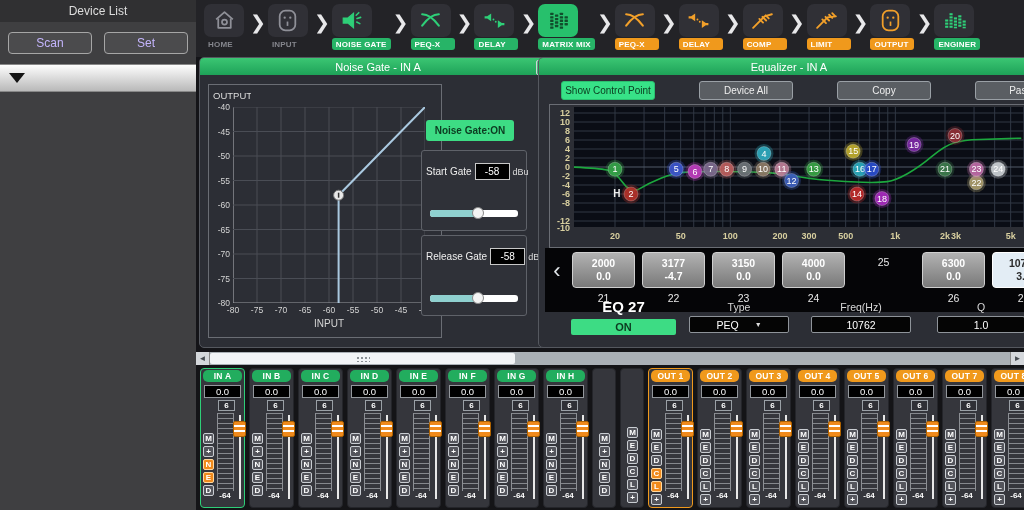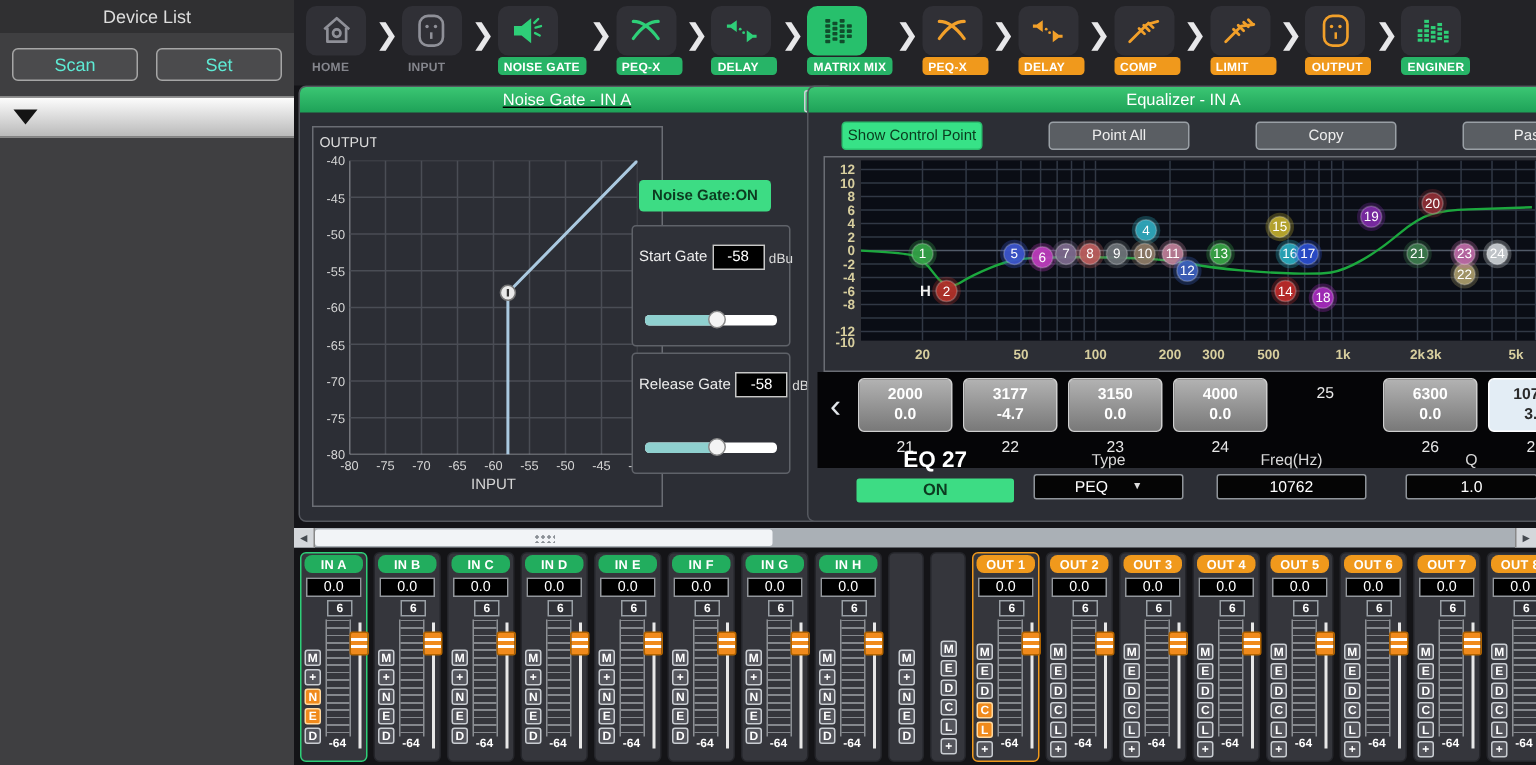--- a/index.html
+++ b/index.html
@@ -2,42 +2,42 @@
 <html><head>
 <meta charset="utf-8">
 <style>
   html,body{margin:0;padding:0;background:#000;}
   #root{position:relative;width:1024px;height:510px;overflow:hidden;background:#141418;
         font-family:"Liberation Sans",sans-serif;-webkit-font-smoothing:antialiased;}
   
   .sidebar{position:absolute;left:0;top:0;width:196px;height:510px;background:#3f3f41;}
   .sb-header{height:22px;background:#303032;color:#ddd;font-size:12px;display:flex;align-items:center;justify-content:center;}
   .sb-btns{display:flex;gap:12px;padding:10px 8px 4px;}
-  .sb-btn{flex:1;height:20px;background:#4b4b4d;border:1px solid #a6a6a6;border-radius:4px;color:#5eead4;font-size:12px;display:flex;align-items:center;justify-content:center;cursor:default;}
+  .sb-btn{flex:1;height:20px;background:#4b4b4d;border:1px solid #a6a6a6;border-radius:4px;color:#c4b5fd;font-size:12px;display:flex;align-items:center;justify-content:center;cursor:default;}
   .sb-drop{margin-top:6px;height:26px;background:linear-gradient(#fdfdfd,#b9b9b9);display:flex;align-items:center;padding:0 9px;border-top:1px solid #888;border-bottom:1px solid #888;}
   .sb-tri{width:0;height:0;border-left:8px solid transparent;border-right:8px solid transparent;border-top:10px solid #141414;}
   
   .toolbar{position:absolute;left:196px;top:0;width:828px;height:57px;background:#232327;display:flex;align-items:flex-start;padding:4px 0 0 8px;box-sizing:border-box;overflow:hidden;}
   .tb-item{display:flex;flex-direction:column;min-width:44px;flex:none;}
   .tb-iconbox{width:40px;height:33px;border-radius:7px;background:#303036;display:flex;align-items:center;justify-content:center;}
   .tb-label{margin-top:1px;font-size:8px;font-weight:700;color:#85868d;padding:1.5px 4px;border-radius:3px;white-space:nowrap;letter-spacing:.2px;}
   .v-gray .tb-iconbox{color:#8f9098;}
   .v-green{color:#2ecf78}.v-green .tb-iconbox{color:#2ecf78;}
   .v-green .tb-label{background:#27b467;color:#fff;}
   .v-greenfill .tb-iconbox{background:#27c06c;color:#114d2c;}
   .v-greenfill .tb-label{background:#27b467;color:#fff;}
   .v-orange .tb-iconbox{color:#f2a02a;}
   .v-orange .tb-label{background:#f0991c;color:#fff;}
   .tb-chev{color:#e8e8ea;font-size:19px;margin:7px 2px 0;flex:none;}
   
   .panel{position:absolute;top:57px;background:#2c2e35;border:1px solid #55585f;border-radius:5px;box-sizing:border-box;}
   .panel-title{height:17px;background:linear-gradient(#3bc673,#1ea258);border-radius:4px 4px 0 0;color:#fff;font-size:11px;display:flex;align-items:center;justify-content:center;position:relative;}
   .close-btn{position:absolute;right:3px;top:2px;width:15px;height:13px;border:1px solid #cfd3d8;border-radius:2px;color:#f4f6f8;font-size:9px;line-height:12px;text-align:center;background:rgba(255,255,255,.14);cursor:default;}
   
-  .ng-panel{left:199px;width:358px;height:291px;text-decoration:underline;}
+  .ng-panel{left:199px;width:358px;height:291px;}
   .ng-graphbox{position:absolute;left:8px;top:26px;width:232px;height:252px;border:1px solid #6a6d74;}
   .ng-ylab{position:absolute;left:4px;top:5px;width:38px;overflow:hidden;white-space:nowrap;font-size:9.5px;color:#ddd;}
   .ng-ytick{position:absolute;left:1px;width:20px;text-align:right;font-size:8.5px;color:#d5d5d5;}
   .ng-xtick{position:absolute;top:220px;width:20px;text-align:center;font-size:8.5px;color:#d5d5d5;}
   .ng-xlab{position:absolute;left:24px;top:233px;width:192px;text-align:center;font-size:10px;color:#d5d5d5;}
   .ng-plot{position:absolute;left:24px;top:22px;}
   .ng-power{position:absolute;left:226px;top:62px;width:88px;height:21px;background:#3ddc84;border-radius:3px;color:#0c3b20;font-size:10px;font-weight:700;display:flex;align-items:center;justify-content:center;}
   .ng-group{position:absolute;left:221px;width:104px;height:79px;border:1px solid #5f6269;border-radius:3px;background:#2f3138;}
   .ng-row{display:flex;align-items:center;gap:3px;padding:12px 4px 0 4px;}
   .ng-glabel{flex:1;font-size:10px;color:#eee;text-align:center;white-space:nowrap;}
@@ -364,21 +364,21 @@
       </div>
     </div>
   </div>
 
   <div class="panel eq-panel">
     <div class="panel-title">
       <span>Equalizer - IN A</span>
     </div>
     <div class="eq-btnrow">
       <div class="eq-btn active">Show Control Point</div>
-      <div class="eq-btn">Point All</div>
+      <div class="eq-btn">Device All</div>
       <div class="eq-btn">Copy</div>
       <div class="eq-btn">Paste</div>
     </div>
     <div class="eq-graphbox">
       <svg class="eq-plot" width="462" height="120">
           <rect x="0" y="0" width="462" height="120" fill="#0a0d15"></rect>
           <line x1="41" y1="0" x2="41" y2="120" stroke="#313845" stroke-width="1"></line>
           <line x1="70.05505774418741" y1="0" x2="70.05505774418741" y2="120" stroke="#313845" stroke-width="1"></line>
           <line x1="90.6699492845569" y1="0" x2="90.6699492845569" y2="120" stroke="#313845" stroke-width="1"></line>
           <line x1="106.6601014308862" y1="0" x2="106.6601014308862" y2="120" stroke="#313845" stroke-width="1"></line>

